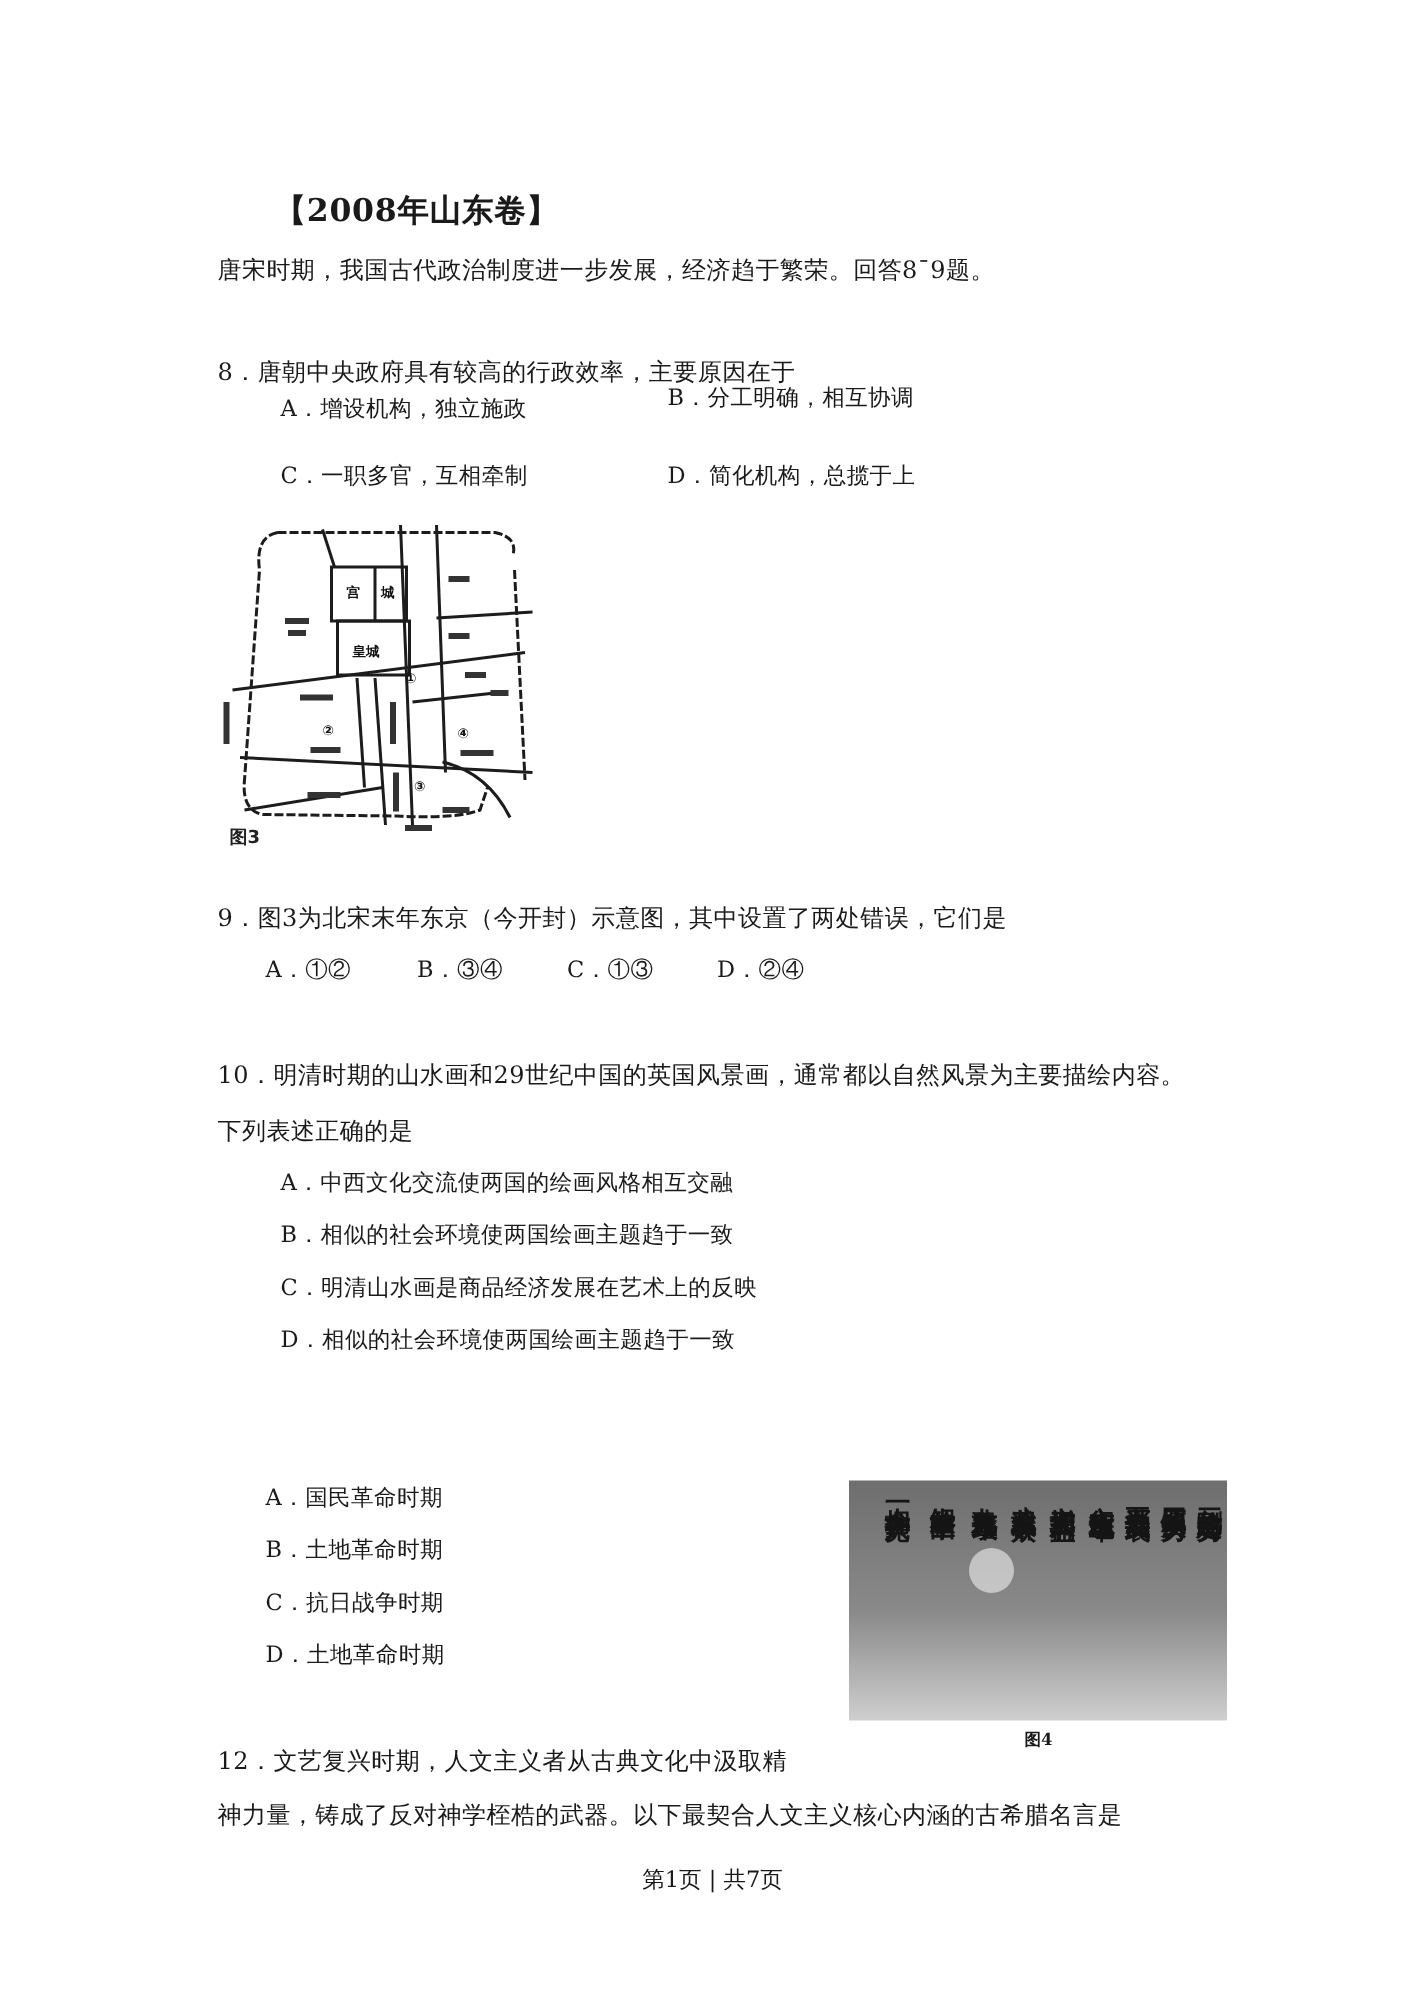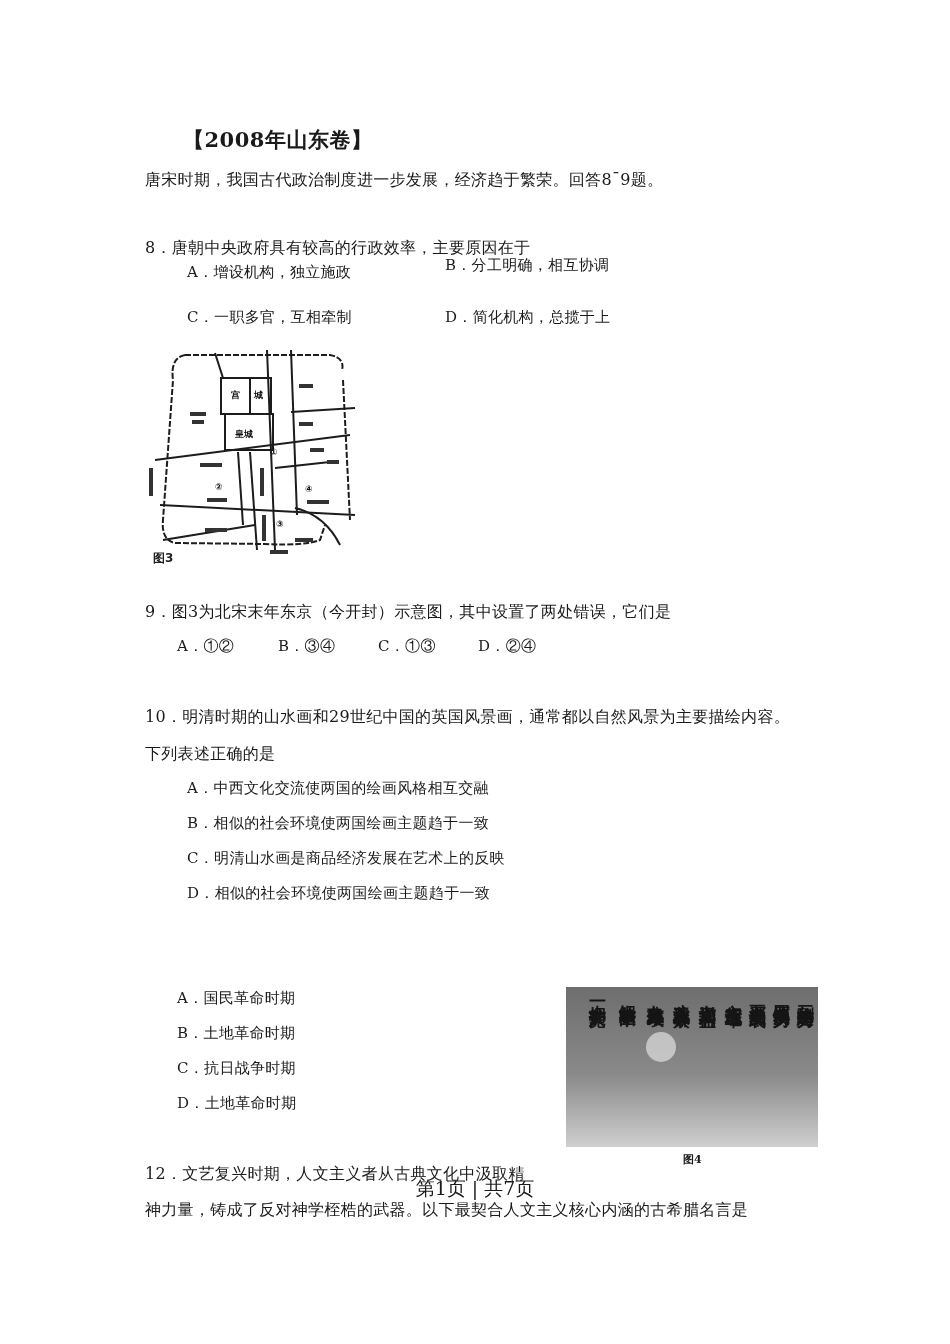--- a/index.html
+++ b/index.html
@@ -3,21 +3,21 @@
 <meta charset="utf-8">
 <style>
   html, body { margin: 0; padding: 0; background: #ffffff; }
   body { width: 950px; height: 1344px; position: relative; overflow: hidden;
          font-family: "DejaVu Serif", "Liberation Serif", serif; color: #1a1a1a; }
   .page { position: absolute; left: 0; top: 0; width: 927px; height: 1344px; }
   .abs { position: absolute; white-space: nowrap; }
   .title { left: 183px; top: 126px; font-size: 21px; font-weight: bold; letter-spacing: 0.5px; }
   .line { font-size: 16px; letter-spacing: 0.3px; }
   .opt { font-size: 15px; letter-spacing: 0.3px; }
-  .footer { left: 0; width: 950px; text-align: center; top: 1176px; font-size: 19px; }
+  .footer { left: 0; width: 950px; text-align: center; top: 1244px; font-size: 15px; }
   .fig3 { left: 145px; top: 340px; width: 215px; height: 228px; }
   .fig4 { left: 566px; top: 987px; width: 252px; height: 160px; background: #5a5a5a; overflow: hidden; }
   .fig4-caption { left: 670px; top: 1152px; font-size: 11px; font-weight: bold; margin-left: 13px; }
   .slogan-col { position: absolute; top: 4px; writing-mode: vertical-rl; font-family: "DejaVu Sans", sans-serif;
                 font-size: 17px; font-weight: bold; color: #151515; letter-spacing: 1px; line-height: 20px; }
 </style>
 </head>
 <body>
 
 <div class="page">

